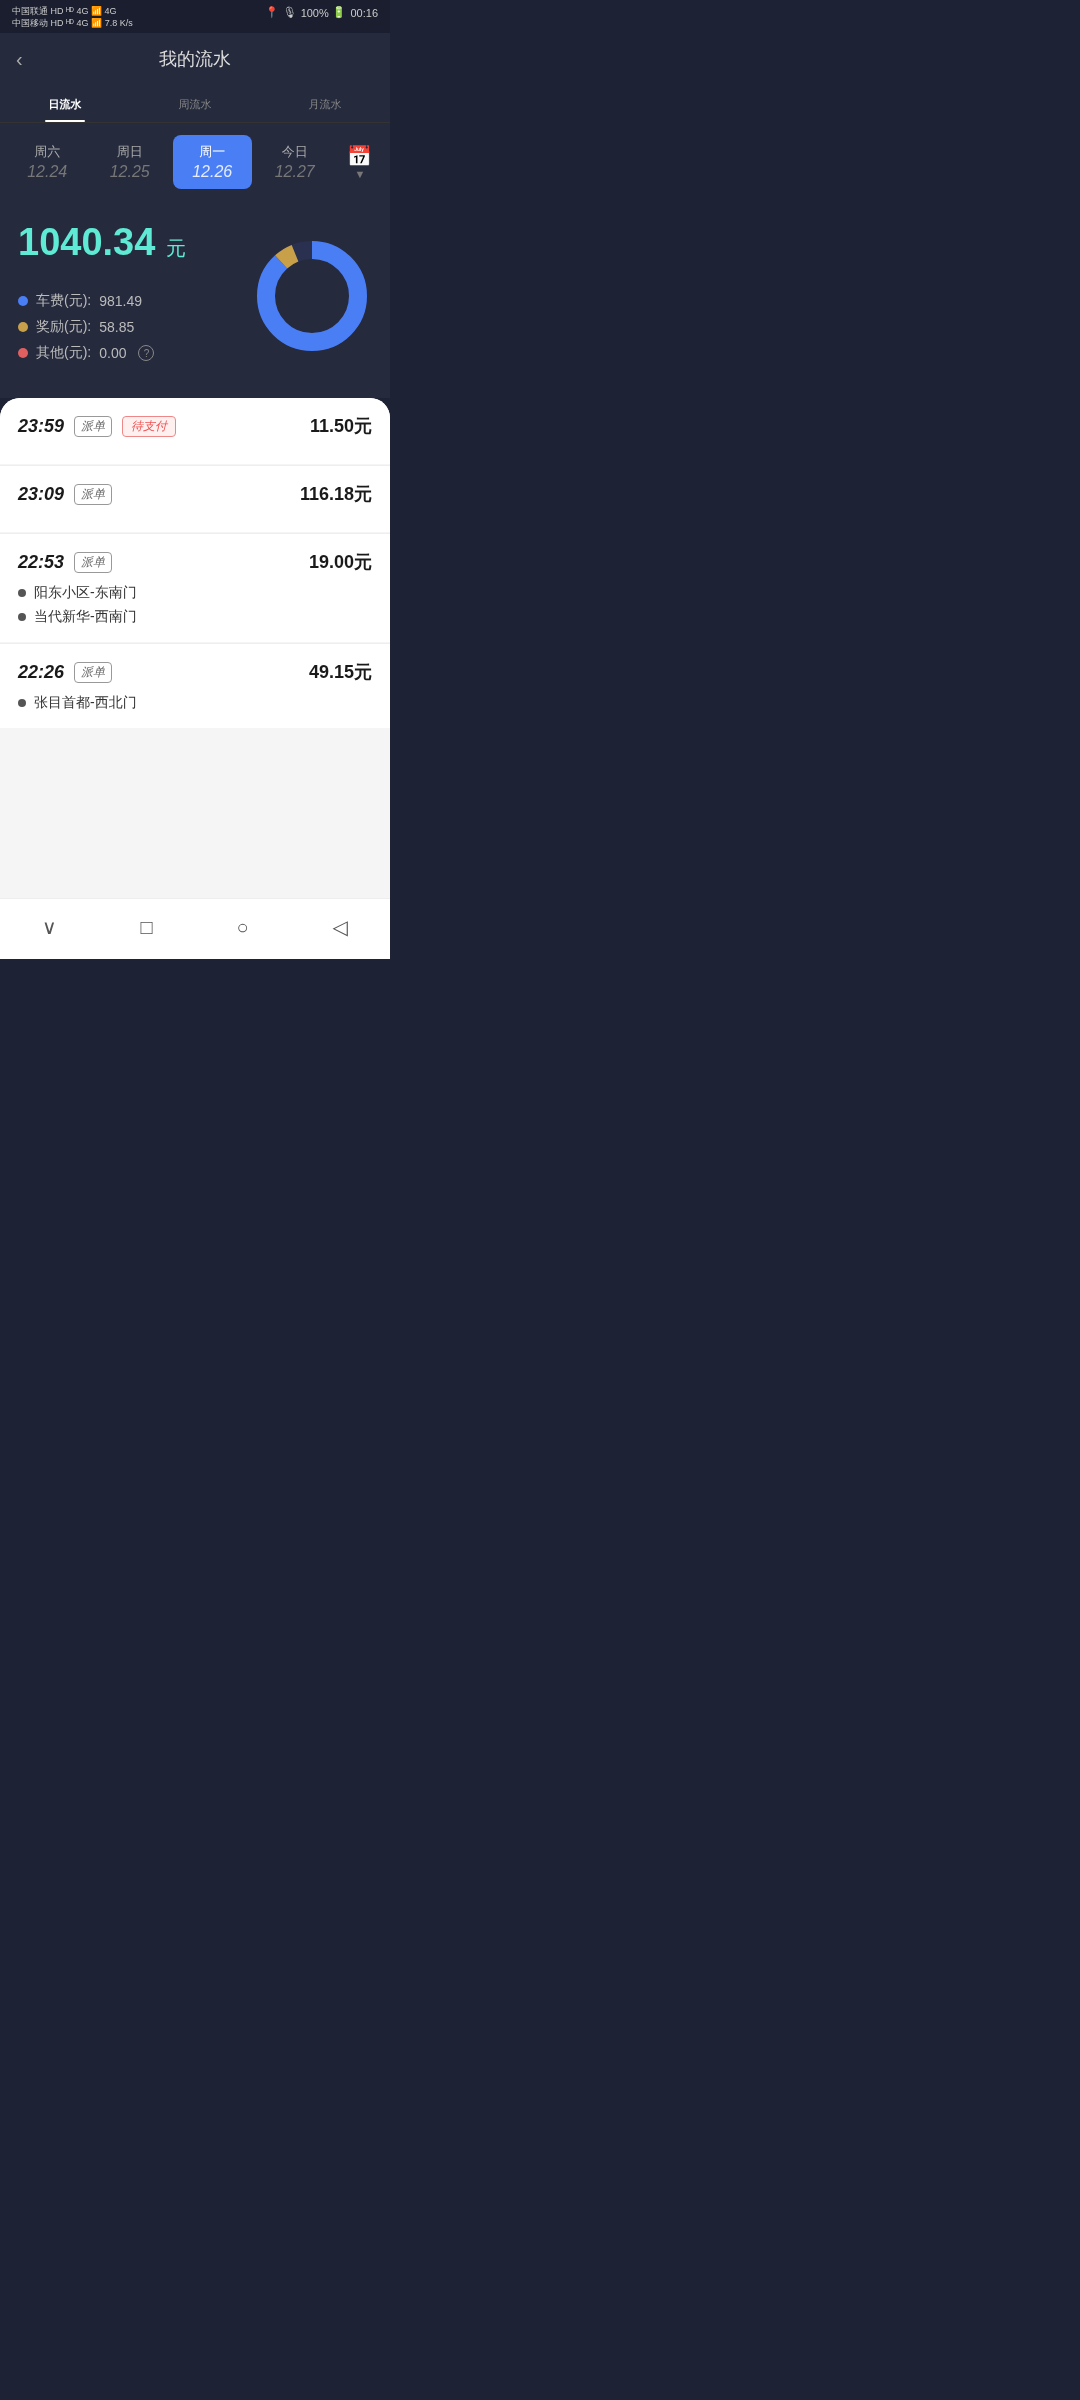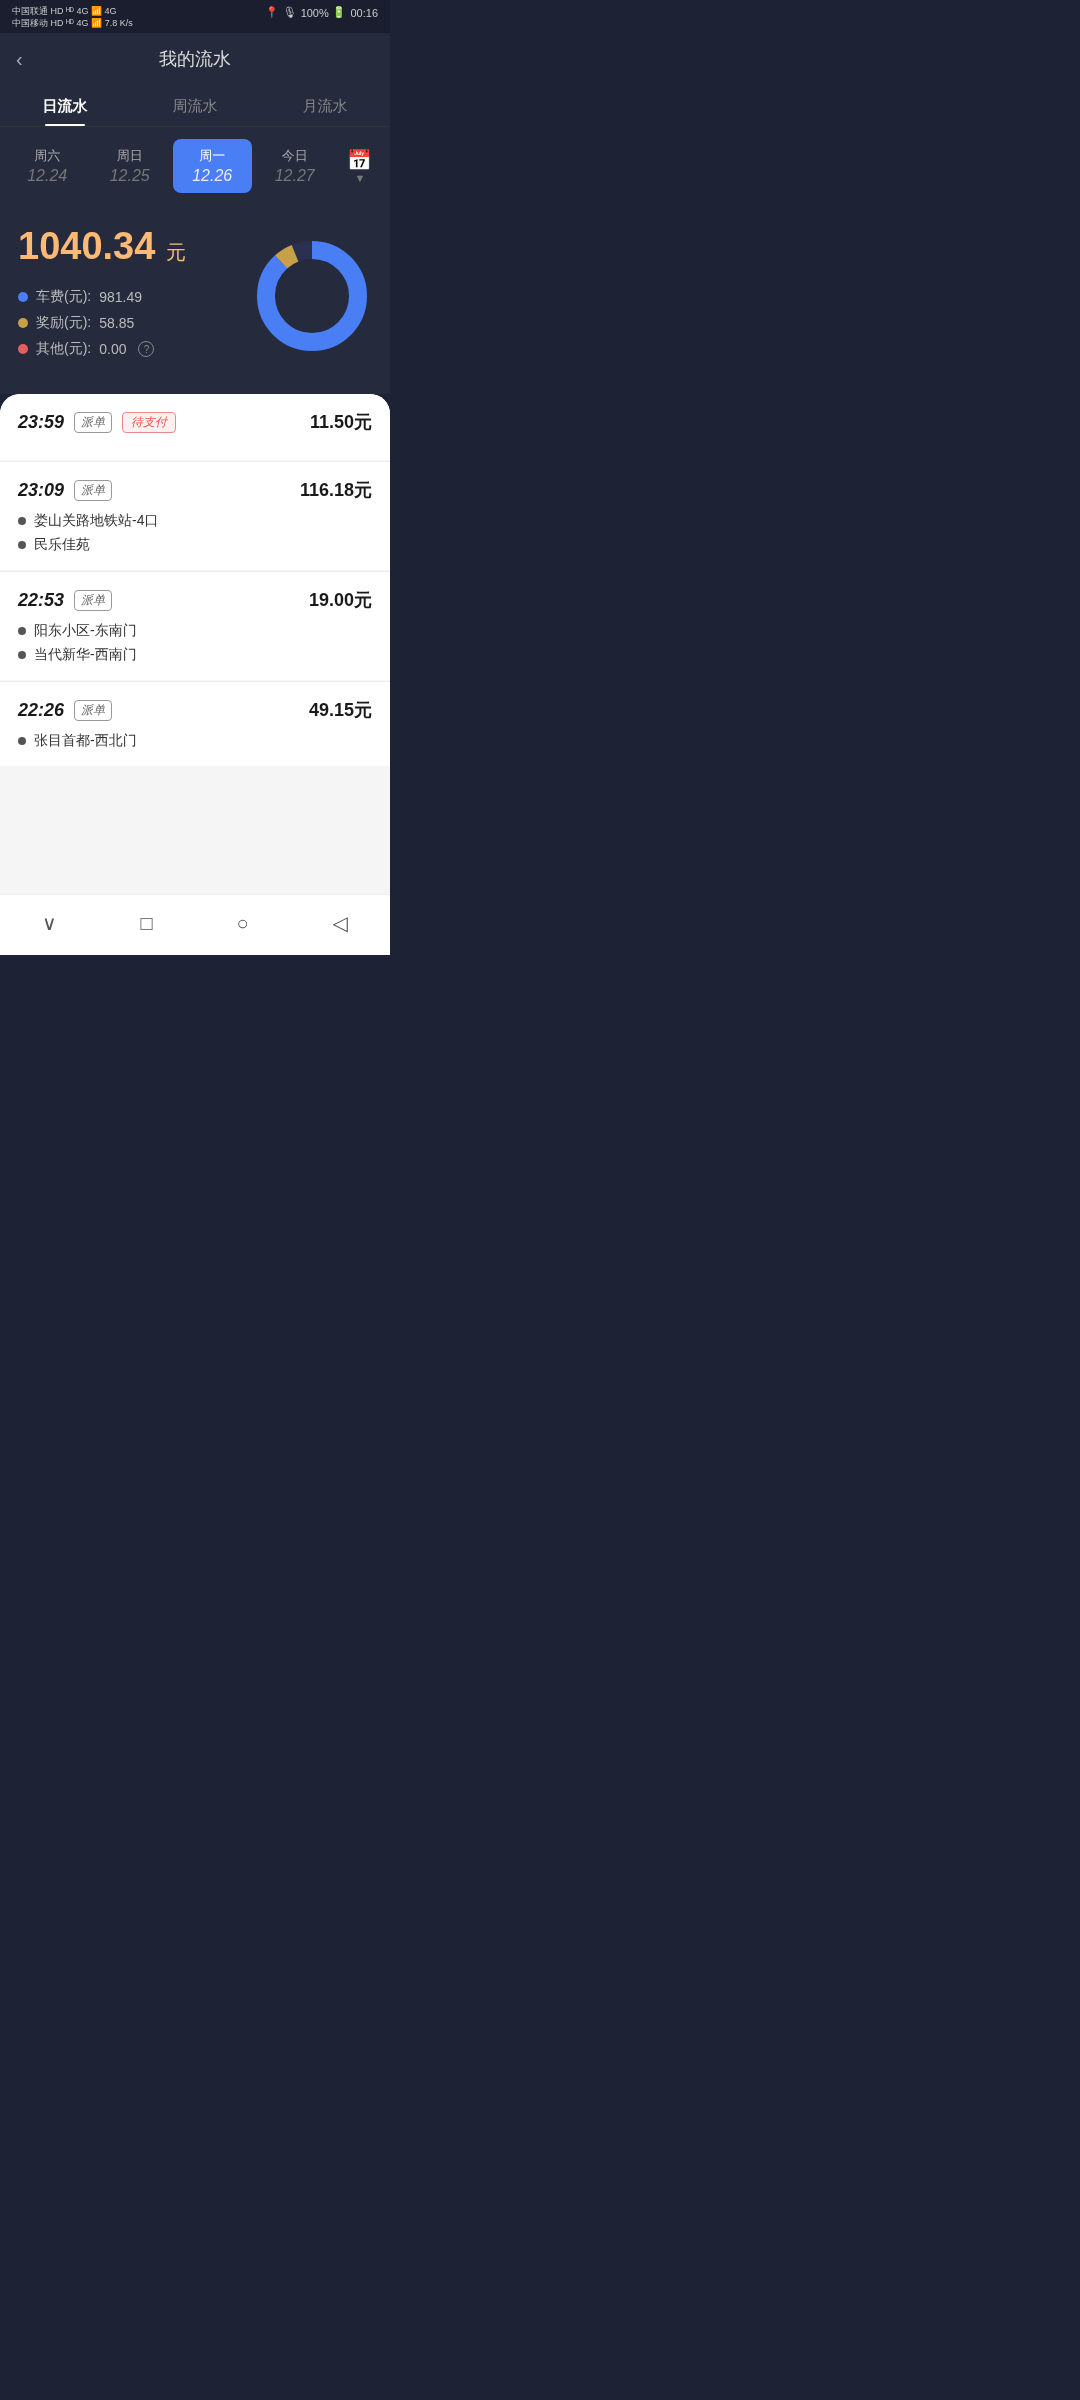--- a/index.html
+++ b/index.html
@@ -52,21 +52,21 @@
     .tab-bar {
       background: #252a3d;
       display: flex;
       border-bottom: 1px solid #333;
     }
     .tab-item {
       flex: 1;
       text-align: center;
       padding: 12px 0 10px;
       color: #888;
-      font-size: 15px;
+      font-size: 11px;
       cursor: pointer;
       position: relative;
     }
     .tab-item.active {
       color: #fff;
       font-weight: 600;
     }
     .tab-item.active::after {
       content: '';
       position: absolute;
@@ -114,24 +114,24 @@
     
     .stats-panel {
       background: #252a3d;
       padding: 20px 18px 28px;
       display: flex;
       align-items: center;
       justify-content: space-between;
     }
     .stats-left {}
     .total-amount {
-      color: #fdba74;
+      color: #5eead4;
       font-size: 38px;
       font-weight: 700;
-      margin-bottom: 20px;
+      margin-bottom: 28px;
     }
     .total-unit { font-size: 20px; font-weight: 400; }
     .stat-row {
       display: flex;
       align-items: center;
       gap: 8px;
       margin-bottom: 8px;
       font-size: 14px;
     }
     .dot {
@@ -365,30 +365,20 @@
   <div class="order-divider"></div>
 
   <div class="order-card">
     <div class="order-header">
       <div class="order-header-left">
         <span class="order-time">23:09</span>
         <span class="badge">派单</span>
       </div>
       <span class="order-amount">116.18元</span>
     </div>
-    <div class="order-route">
-      <div class="route-point">
-        <div class="route-dot"></div>
-        <span>娄山关路地铁站-4口</span>
-      </div>
-      <div class="route-point">
-        <div class="route-dot"></div>
-        <span>民乐佳苑</span>
-      </div>
-    </div>
   </div>
 
   <div class="order-divider"></div>
 
   <div class="order-card">
     <div class="order-header">
       <div class="order-header-left">
         <span class="order-time">22:53</span>
         <span class="badge">派单</span>
       </div>

